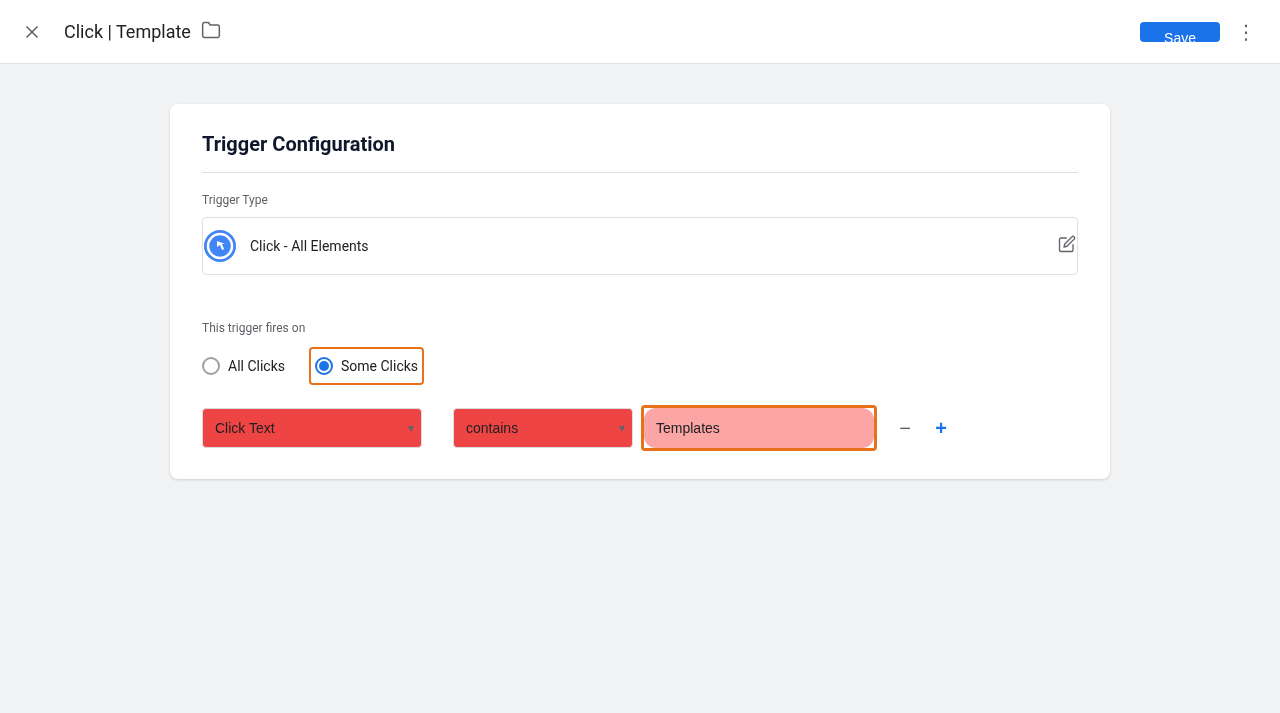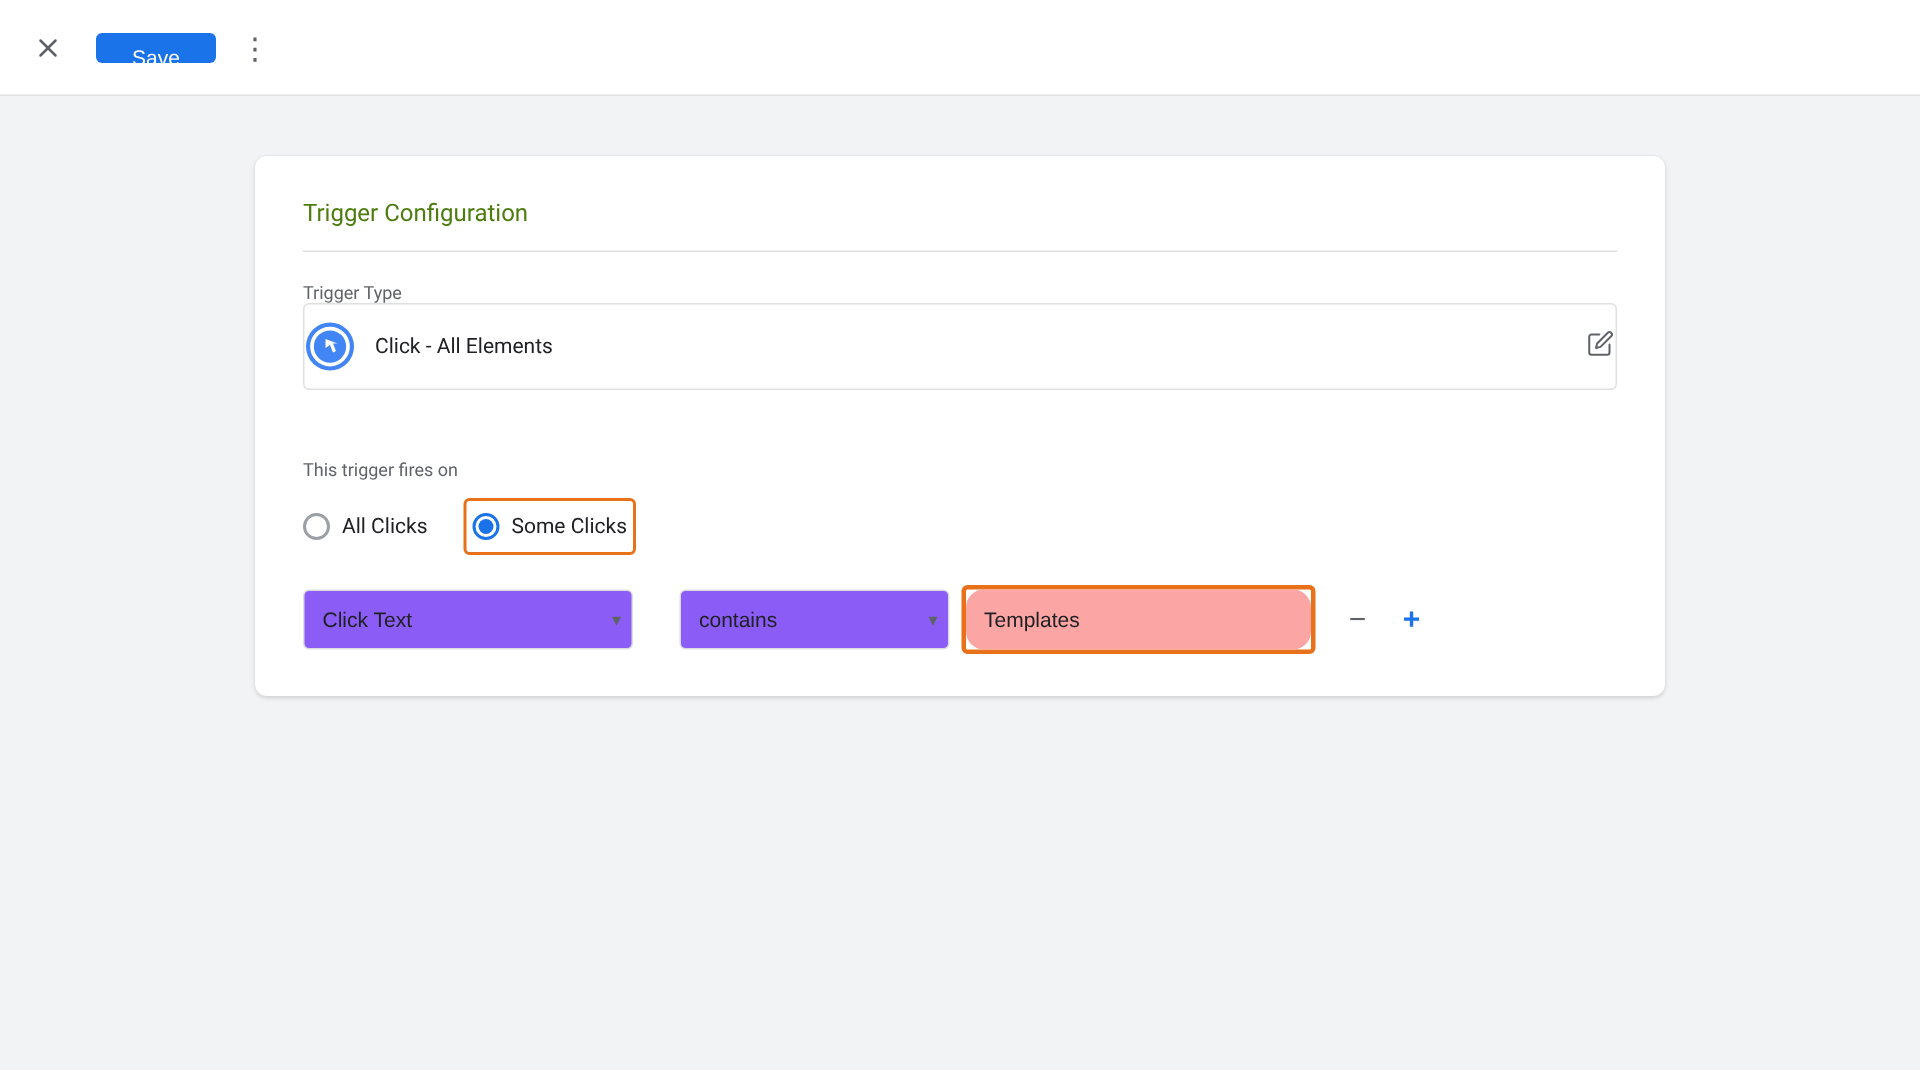--- a/index.html
+++ b/index.html
@@ -72,31 +72,32 @@
       padding: 40px 20px;
     }
     .card {
       background: #fff;
       border-radius: 8px;
       box-shadow: 0 1px 3px rgba(0,0,0,0.15);
       width: 940px;
       padding: 28px 32px;
     }
     .card-title {
-      font-size: 16px;
-      color: #4d7c0f;
-      font-weight: 400;
+      font-size: 20px;
+      color: #0f172a;
+      font-weight: 700;
       margin-bottom: 20px;
       padding-bottom: 16px;
       border-bottom: 1px solid #e0e0e0;
     }
 
     .section-label {
       font-size: 12px;
       color: #5f6368;
+      margin-bottom: 10px;
     }
 
     
     .trigger-type-row {
       display: flex;
       align-items: center;
       border: 1px solid #e0e0e0;
       border-radius: 4px;
       padding: 12px 1px;
       margin-bottom: 24px;
@@ -187,21 +188,21 @@
       position: relative;
       display: inline-flex;
       align-items: center;
     }
     .select-wrapper select {
       border: 1px solid #dadce0;
       border-radius: 4px;
       padding: 8px 32px 8px 12px;
       font-size: 14px;
       color: #202124;
-      background: #8b5cf6;
+      background: #ef4444;
       cursor: pointer;
       appearance: none;
       height: 40px;
     }
     .select-wrapper .chevron {
       position: absolute;
       right: 8px;
       color: #5f6368;
       pointer-events: none;
       font-size: 12px;
@@ -259,20 +260,28 @@
   </style>
 </head>
 <body>
 
 <div class="header">
   <div class="header-close">
     <svg width="20" height="20" viewBox="0 0 24 24" fill="none" stroke="#5f6368" stroke-width="2" stroke-linecap="round">
       <line x1="18" y1="6" x2="6" y2="18"></line>
       <line x1="6" y1="6" x2="18" y2="18"></line>
     </svg>
+  </div>
+  <div class="header-title">
+    <span>Click | Template</span>
+    <span style="color:#5f6368; font-size:18px;">
+      <svg width="20" height="20" viewBox="0 0 24 24" fill="none" stroke="#5f6368" stroke-width="1.8" stroke-linecap="round" stroke-linejoin="round">
+        <path d="M22 19a2 2 0 0 1-2 2H4a2 2 0 0 1-2-2V5a2 2 0 0 1 2-2h5l2 3h9a2 2 0 0 1 2 2z"></path>
+      </svg>
+    </span>
   </div>
   <div class="header-actions">
     <button class="save-btn">Save</button>
     <span class="more-icon">⋮</span>
   </div>
 </div>
 
 <div class="main">
   <div class="card">
     <div class="card-title">Trigger Configuration</div>

